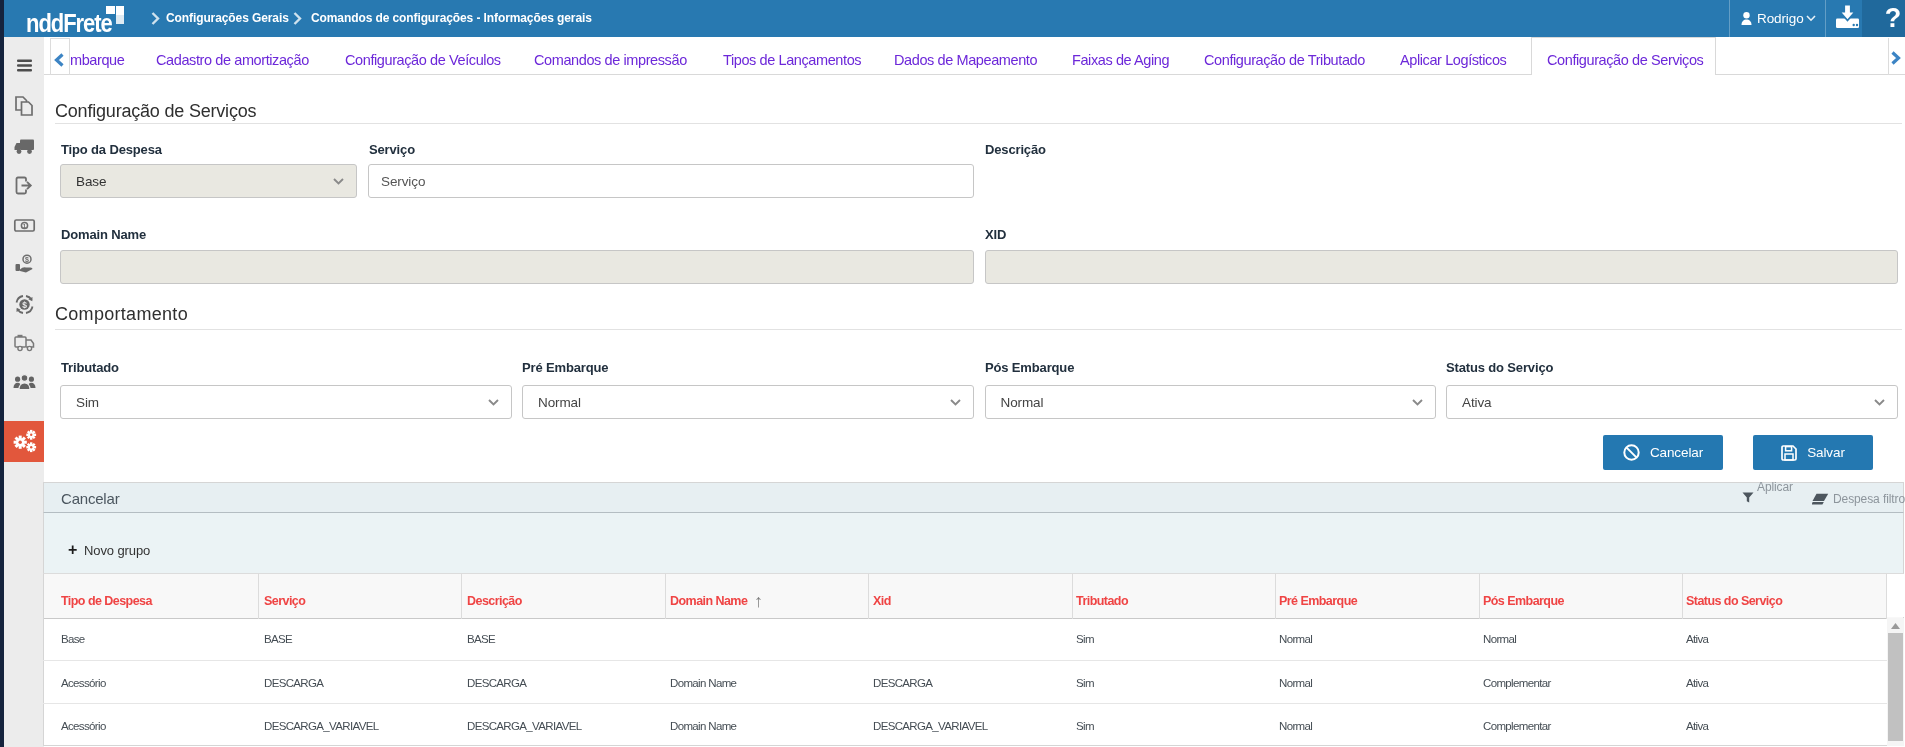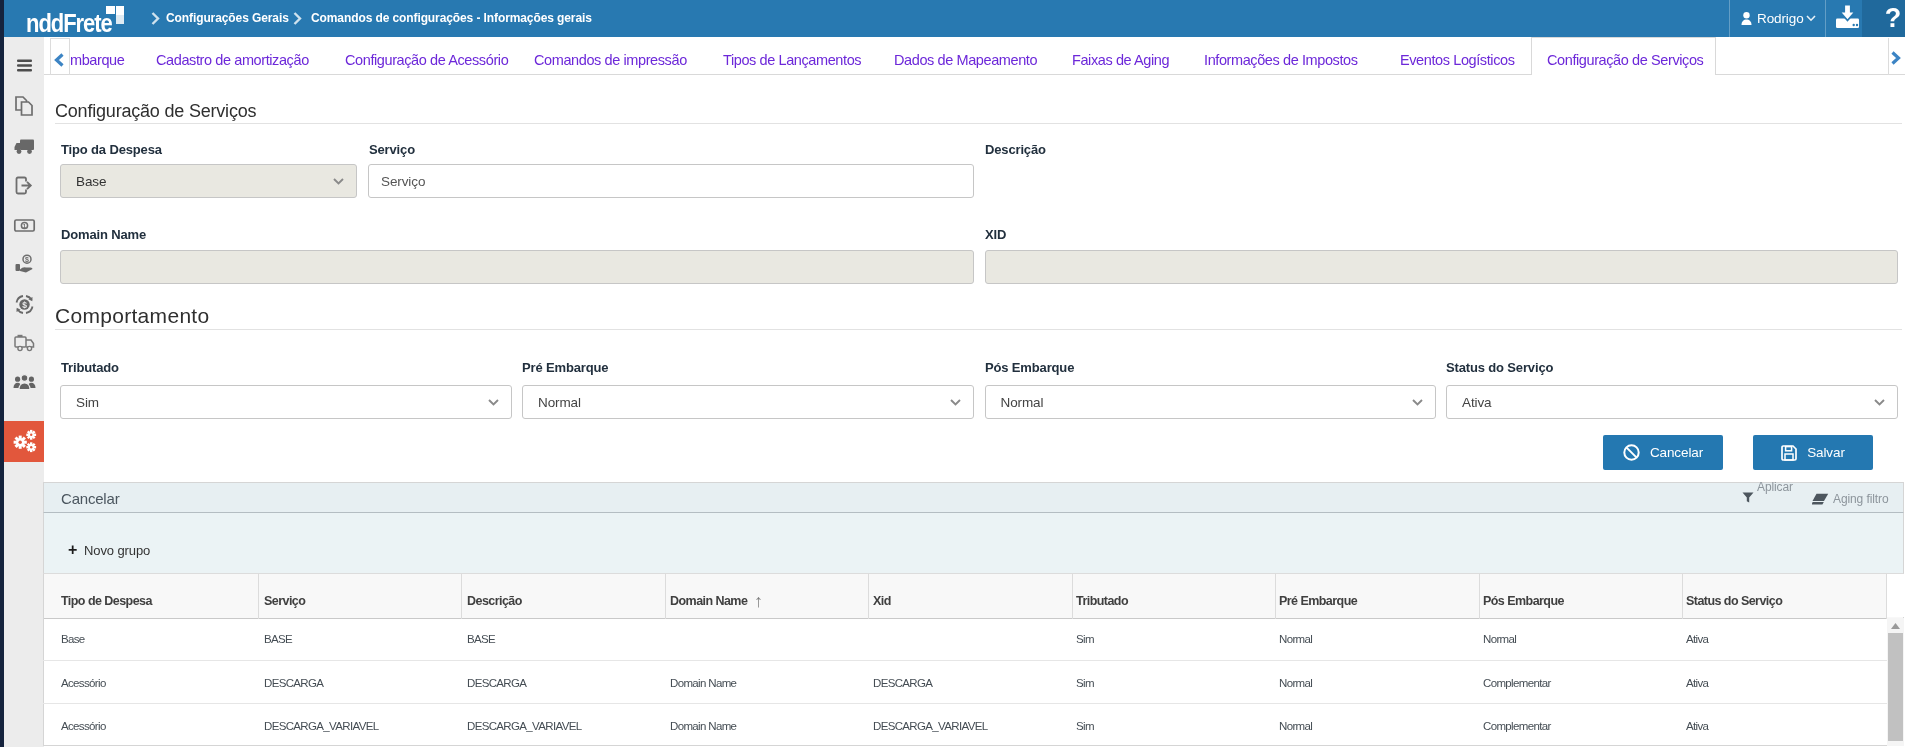--- a/index.html
+++ b/index.html
@@ -47,21 +47,21 @@
   #fbar { left:43px; top:482px; width:1861px; height:31px; background:#e7eff2;
           border:1px solid #d5d5d5; border-bottom:1px solid #b4bdc2; }
   #fbody { left:43px; top:513px; width:1861px; height:60px; background:#ebf3f5;
            border-left:1px solid #d5d5d5; border-right:1px solid #d5d5d5; }
   .ftxt { font-size:12px; color:#8d959c; letter-spacing:-0.1px; }
 
   
   #ghead { left:43px; top:573px; width:1861px; height:46px; border-top:1px solid #dcdcdc; background:#f8f8f8;
            border-left:1px solid #d5d5d5; border-right:1px solid #d5d5d5;
            border-bottom:1px solid #c9c9c9; }
-  .gth { top:593.5px; font-size:12.5px; font-weight:bold; color:#404040; letter-spacing:-0.55px; white-space:nowrap; }
+  .gth { top:593.5px; font-size:12.5px; font-weight:bold; color:#ef4444; letter-spacing:-0.55px; white-space:nowrap; }
   .gsep { top:573px; width:1px; height:46px; background:#dcdcdc; }
   .gtd { font-size:11.5px; color:#454d54; letter-spacing:-0.65px; white-space:nowrap; }
   .rsep { left:43px; width:1845px; height:1px; background:#e6e6e6; }
   #gbot { left:43px; top:745px; width:1861px; height:1px; background:#d5d5d5; }
 </style>
 </head>
 <body>
 <div id="page">
 
   <div id="hdr" class="abs"></div>
@@ -231,27 +231,27 @@
     </g>
   </svg>
 
   <div id="tabs" class="abs"></div>
   <div class="abs" style="left:50px;top:38px;width:20px;height:37px;border:1px solid #dcdcdc;border-bottom:none;"></div>
   <svg class="abs" style="left:54px;top:53px;" width="10" height="14" viewBox="0 0 10 14">
     <path d="M8.5,1.5 L2.5,7 L8.5,12.5" stroke="#3c84c4" stroke-width="3.2" fill="none"></path>
   </svg>
   <div class="tab abs" style="left:70px;">mbarque</div>
   <div class="tab abs" style="left:156px;">Cadastro de amortização</div>
-  <div class="tab abs" style="left:345px;">Configuração de Acessório</div>
+  <div class="tab abs" style="left:345px;">Configuração de Veículos</div>
   <div class="tab abs" style="left:534px;">Comandos de impressão</div>
   <div class="tab abs" style="left:723px;">Tipos de Lançamentos</div>
   <div class="tab abs" style="left:894px;">Dados de Mapeamento</div>
   <div class="tab abs" style="left:1072px;">Faixas de Aging</div>
-  <div class="tab abs" style="left:1204px;">Informações de Impostos</div>
-  <div class="tab abs" style="left:1400px;">Eventos Logísticos</div>
+  <div class="tab abs" style="left:1204px;">Configuração de Tributado</div>
+  <div class="tab abs" style="left:1400px;">Aplicar Logísticos</div>
   <div id="atab" class="abs"></div>
   <div class="tab abs" style="left:1547px;">Configuração de Serviços</div>
   <div class="abs" style="left:1888px;top:38px;width:1px;height:37px;background:#dcdcdc;"></div>
   <svg class="abs" style="left:1891px;top:51px;" width="10" height="14" viewBox="0 0 10 14">
     <path d="M1.5,1.5 L7.5,7 L1.5,12.5" stroke="#3c84c4" stroke-width="3.2" fill="none"></path>
   </svg>
 
   <div class="h2 abs" style="left:55px;top:100.5px;">Configuração de Serviços</div>
   <div class="hr abs" style="left:55px;top:122.5px;width:1847px;"></div>
 
@@ -263,21 +263,21 @@
   <svg class="chev abs" style="left:333px;top:178px;" viewBox="0 0 11 7">
       <path d="M1,1 L5.5,5.4 L10,1" stroke="#8a8a8a" stroke-width="1.9" fill="none"></path>
     </svg>
   <div class="fld abs" style="left:368px;top:164px;width:606px;">Serviço</div>
 
   <div class="lbl abs" style="left:61px;top:227px;">Domain Name</div>
   <div class="lbl abs" style="left:985px;top:227px;">XID</div>
   <div class="fld dis abs" style="left:60px;top:250px;width:914px;"></div>
   <div class="fld dis abs" style="left:985px;top:250px;width:913px;"></div>
 
-  <div class="h2 abs" style="left:55px;top:303.5px;font-size:21px;letter-spacing:0.3px;">Comportamento</div>
+  <div class="h2 abs" style="left:55px;top:303.5px;font-size:18px;letter-spacing:0.3px;">Comportamento</div>
   <div class="hr abs" style="left:55px;top:329px;width:1847px;"></div>
 
   <div class="lbl abs" style="left:61px;top:360px;">Tributado</div>
   <div class="lbl abs" style="left:522px;top:360px;">Pré Embarque</div>
   <div class="lbl abs" style="left:985px;top:360px;">Pós Embarque</div>
   <div class="lbl abs" style="left:1446px;top:360px;">Status do Serviço</div>
 
   <div class="fld abs" style="left:60px;top:385px;width:452px;color:#444;padding-left:15px;">Sim</div>
   <svg class="chev abs" style="left:488px;top:399px;" viewBox="0 0 11 7">
       <path d="M1,1 L5.5,5.4 L10,1" stroke="#8a8a8a" stroke-width="1.9" fill="none"></path>
@@ -310,21 +310,21 @@
   <div id="fbar" class="abs"></div>
   <div class="abs" style="left:61px;top:490px;font-size:15px;color:#4b565f;letter-spacing:-0.2px;">Cancelar</div>
   <svg class="abs" style="left:1742px;top:492px;" width="12" height="12" viewBox="0 0 12 12">
     <path d="M0.5,0.5 L11.5,0.5 L7.2,5.4 L7.2,10.6 L4.8,9.2 L4.8,5.4 Z" fill="#4d565e"></path>
   </svg>
   <div class="ftxt abs" style="left:1757px;top:480px;">Aplicar</div>
   <svg class="abs" style="left:1812px;top:493px;" width="17" height="12" viewBox="0 0 17 12">
     <path d="M4.5,0.8 L16.2,0.8 L12,8 L0.5,8 Z" fill="#4d565e"></path>
     <path d="M0.7,9 L11.8,9 L10.4,11.4 L-0.6,11.4 Z" fill="#4d565e"></path>
   </svg>
-  <div class="ftxt abs" style="left:1833px;top:492px;">Aging filtro</div>
+  <div class="ftxt abs" style="left:1833px;top:492px;">Despesa filtro</div>
 
   <div id="fbody" class="abs"></div>
   <div class="abs" style="left:68px;top:541px;font-size:16px;font-weight:bold;color:#1c1c1c;">+</div>
   <div class="abs" style="left:84px;top:543px;font-size:13px;color:#333;letter-spacing:-0.1px;">Novo grupo</div>
 
   <div id="ghead" class="abs"></div>
   <div class="gsep abs" style="left:258px;"></div>
   <div class="gsep abs" style="left:461px;"></div>
   <div class="gsep abs" style="left:665px;"></div>
   <div class="gsep abs" style="left:868px;"></div>

